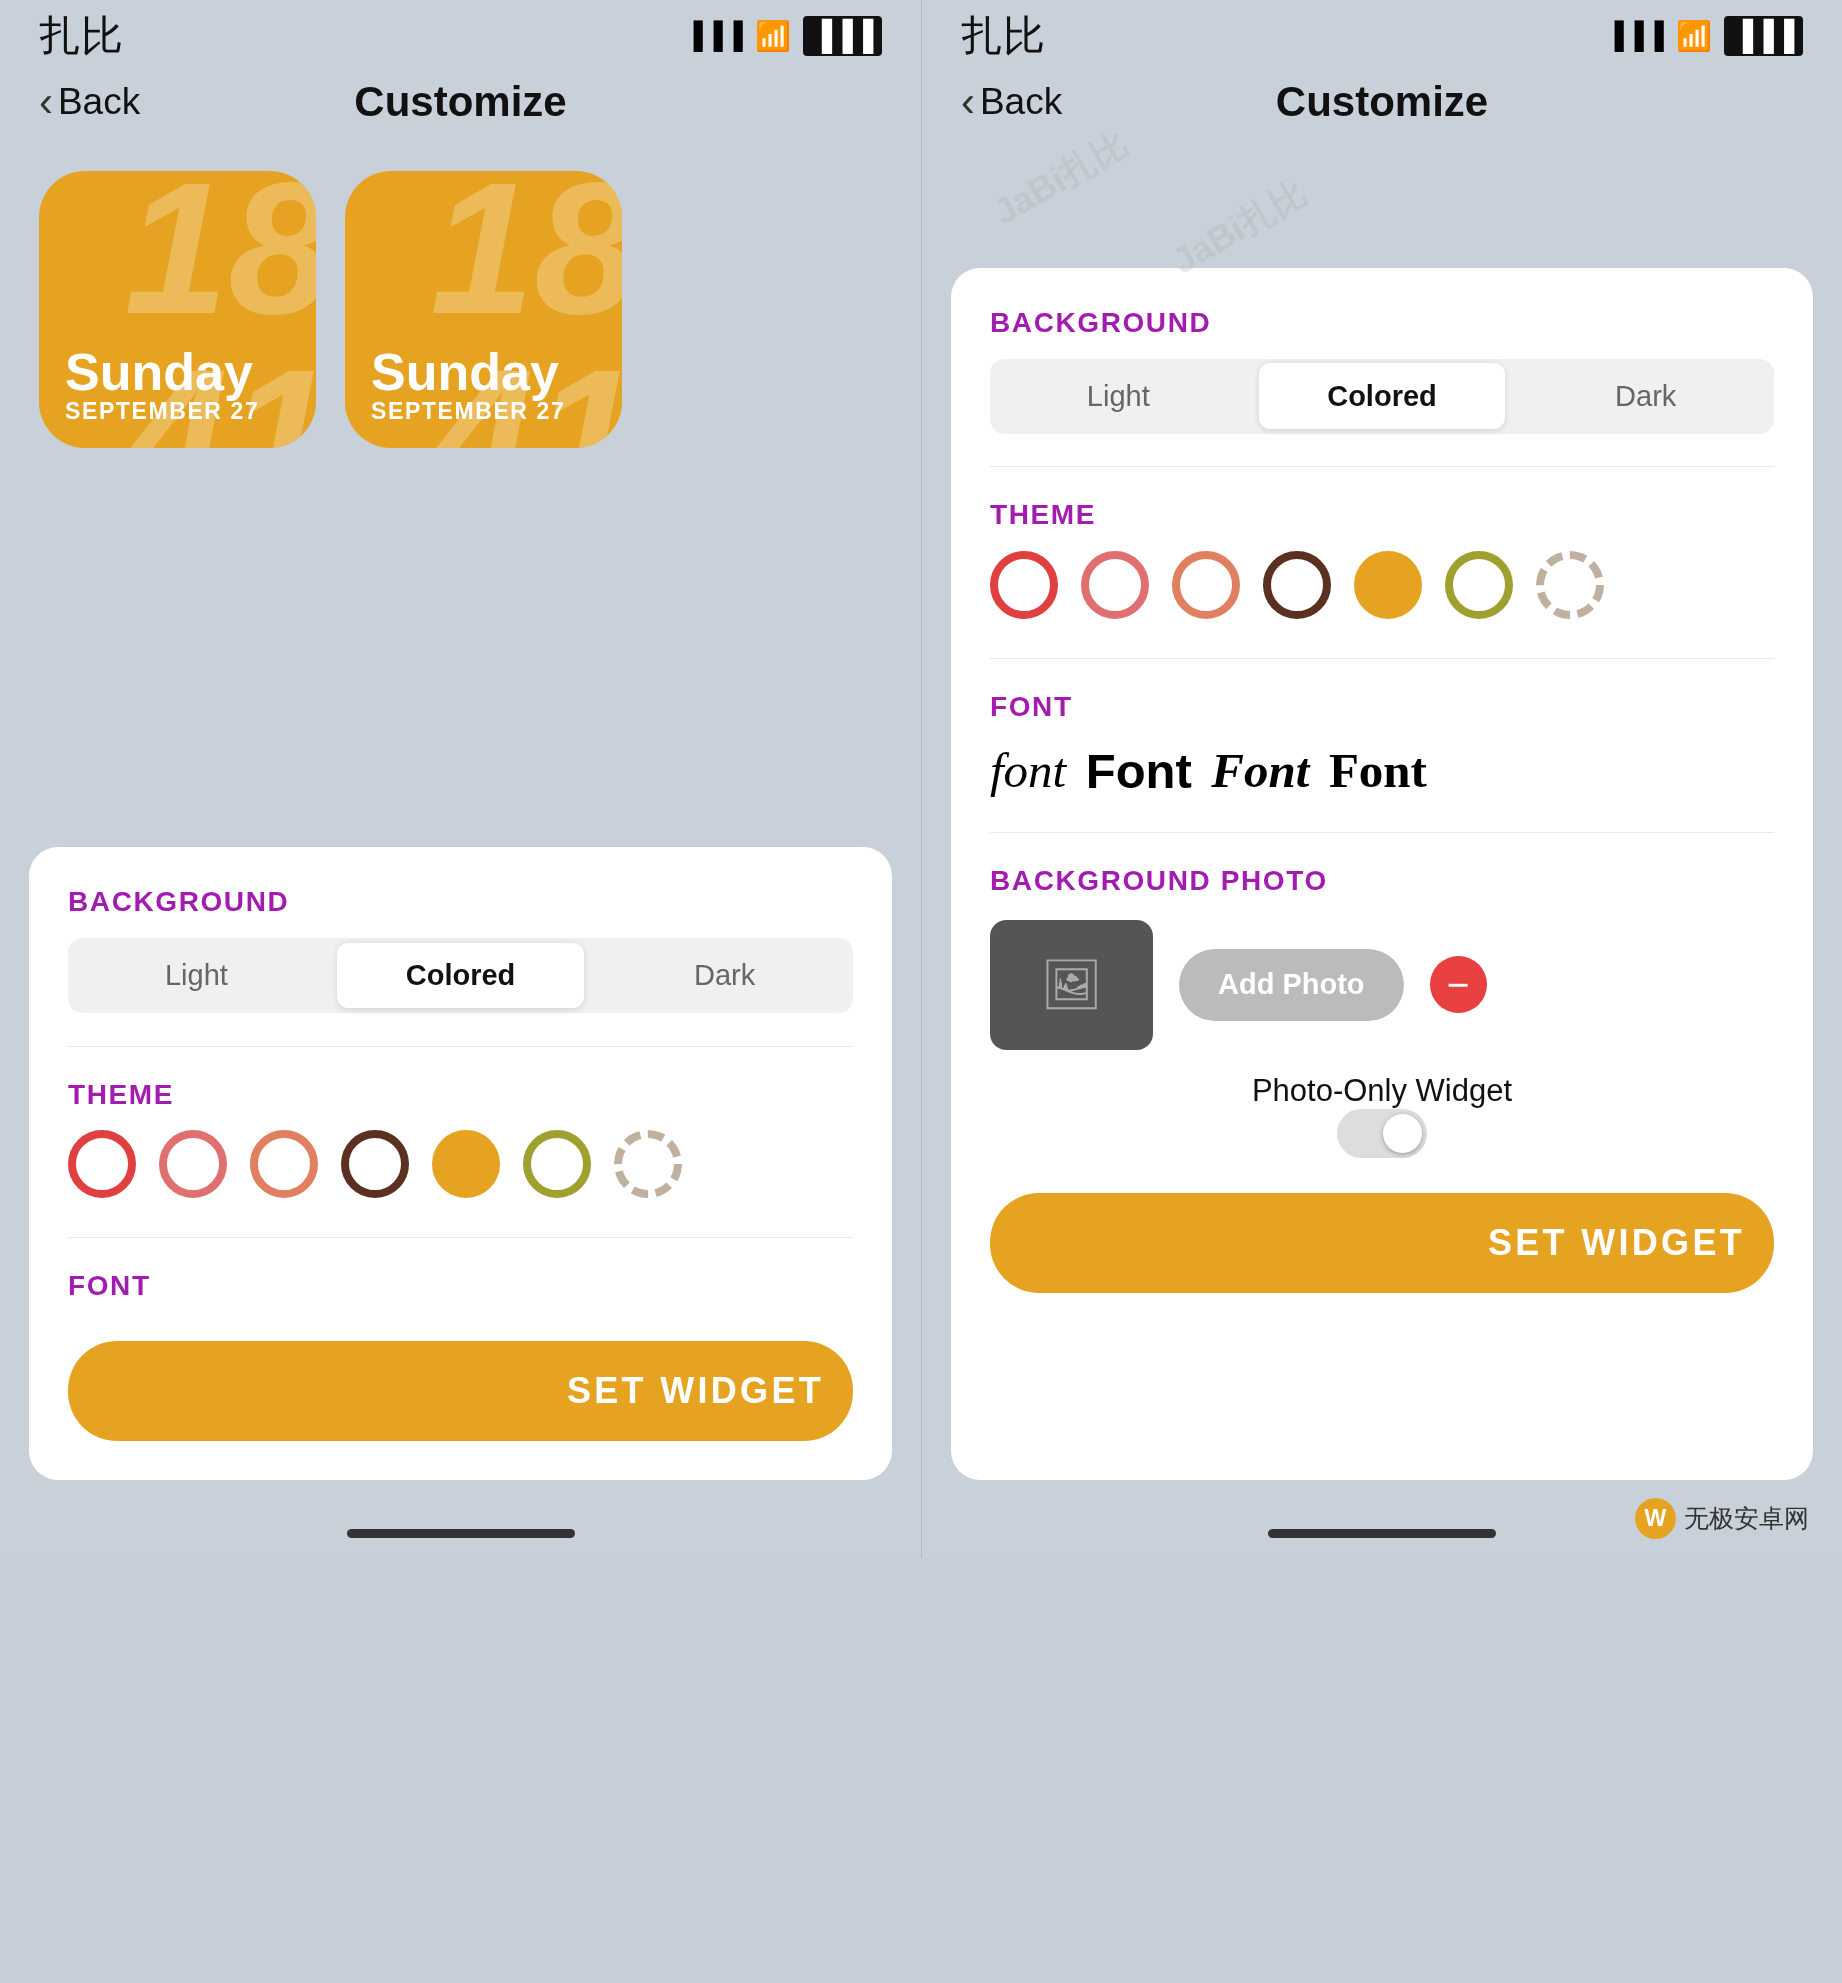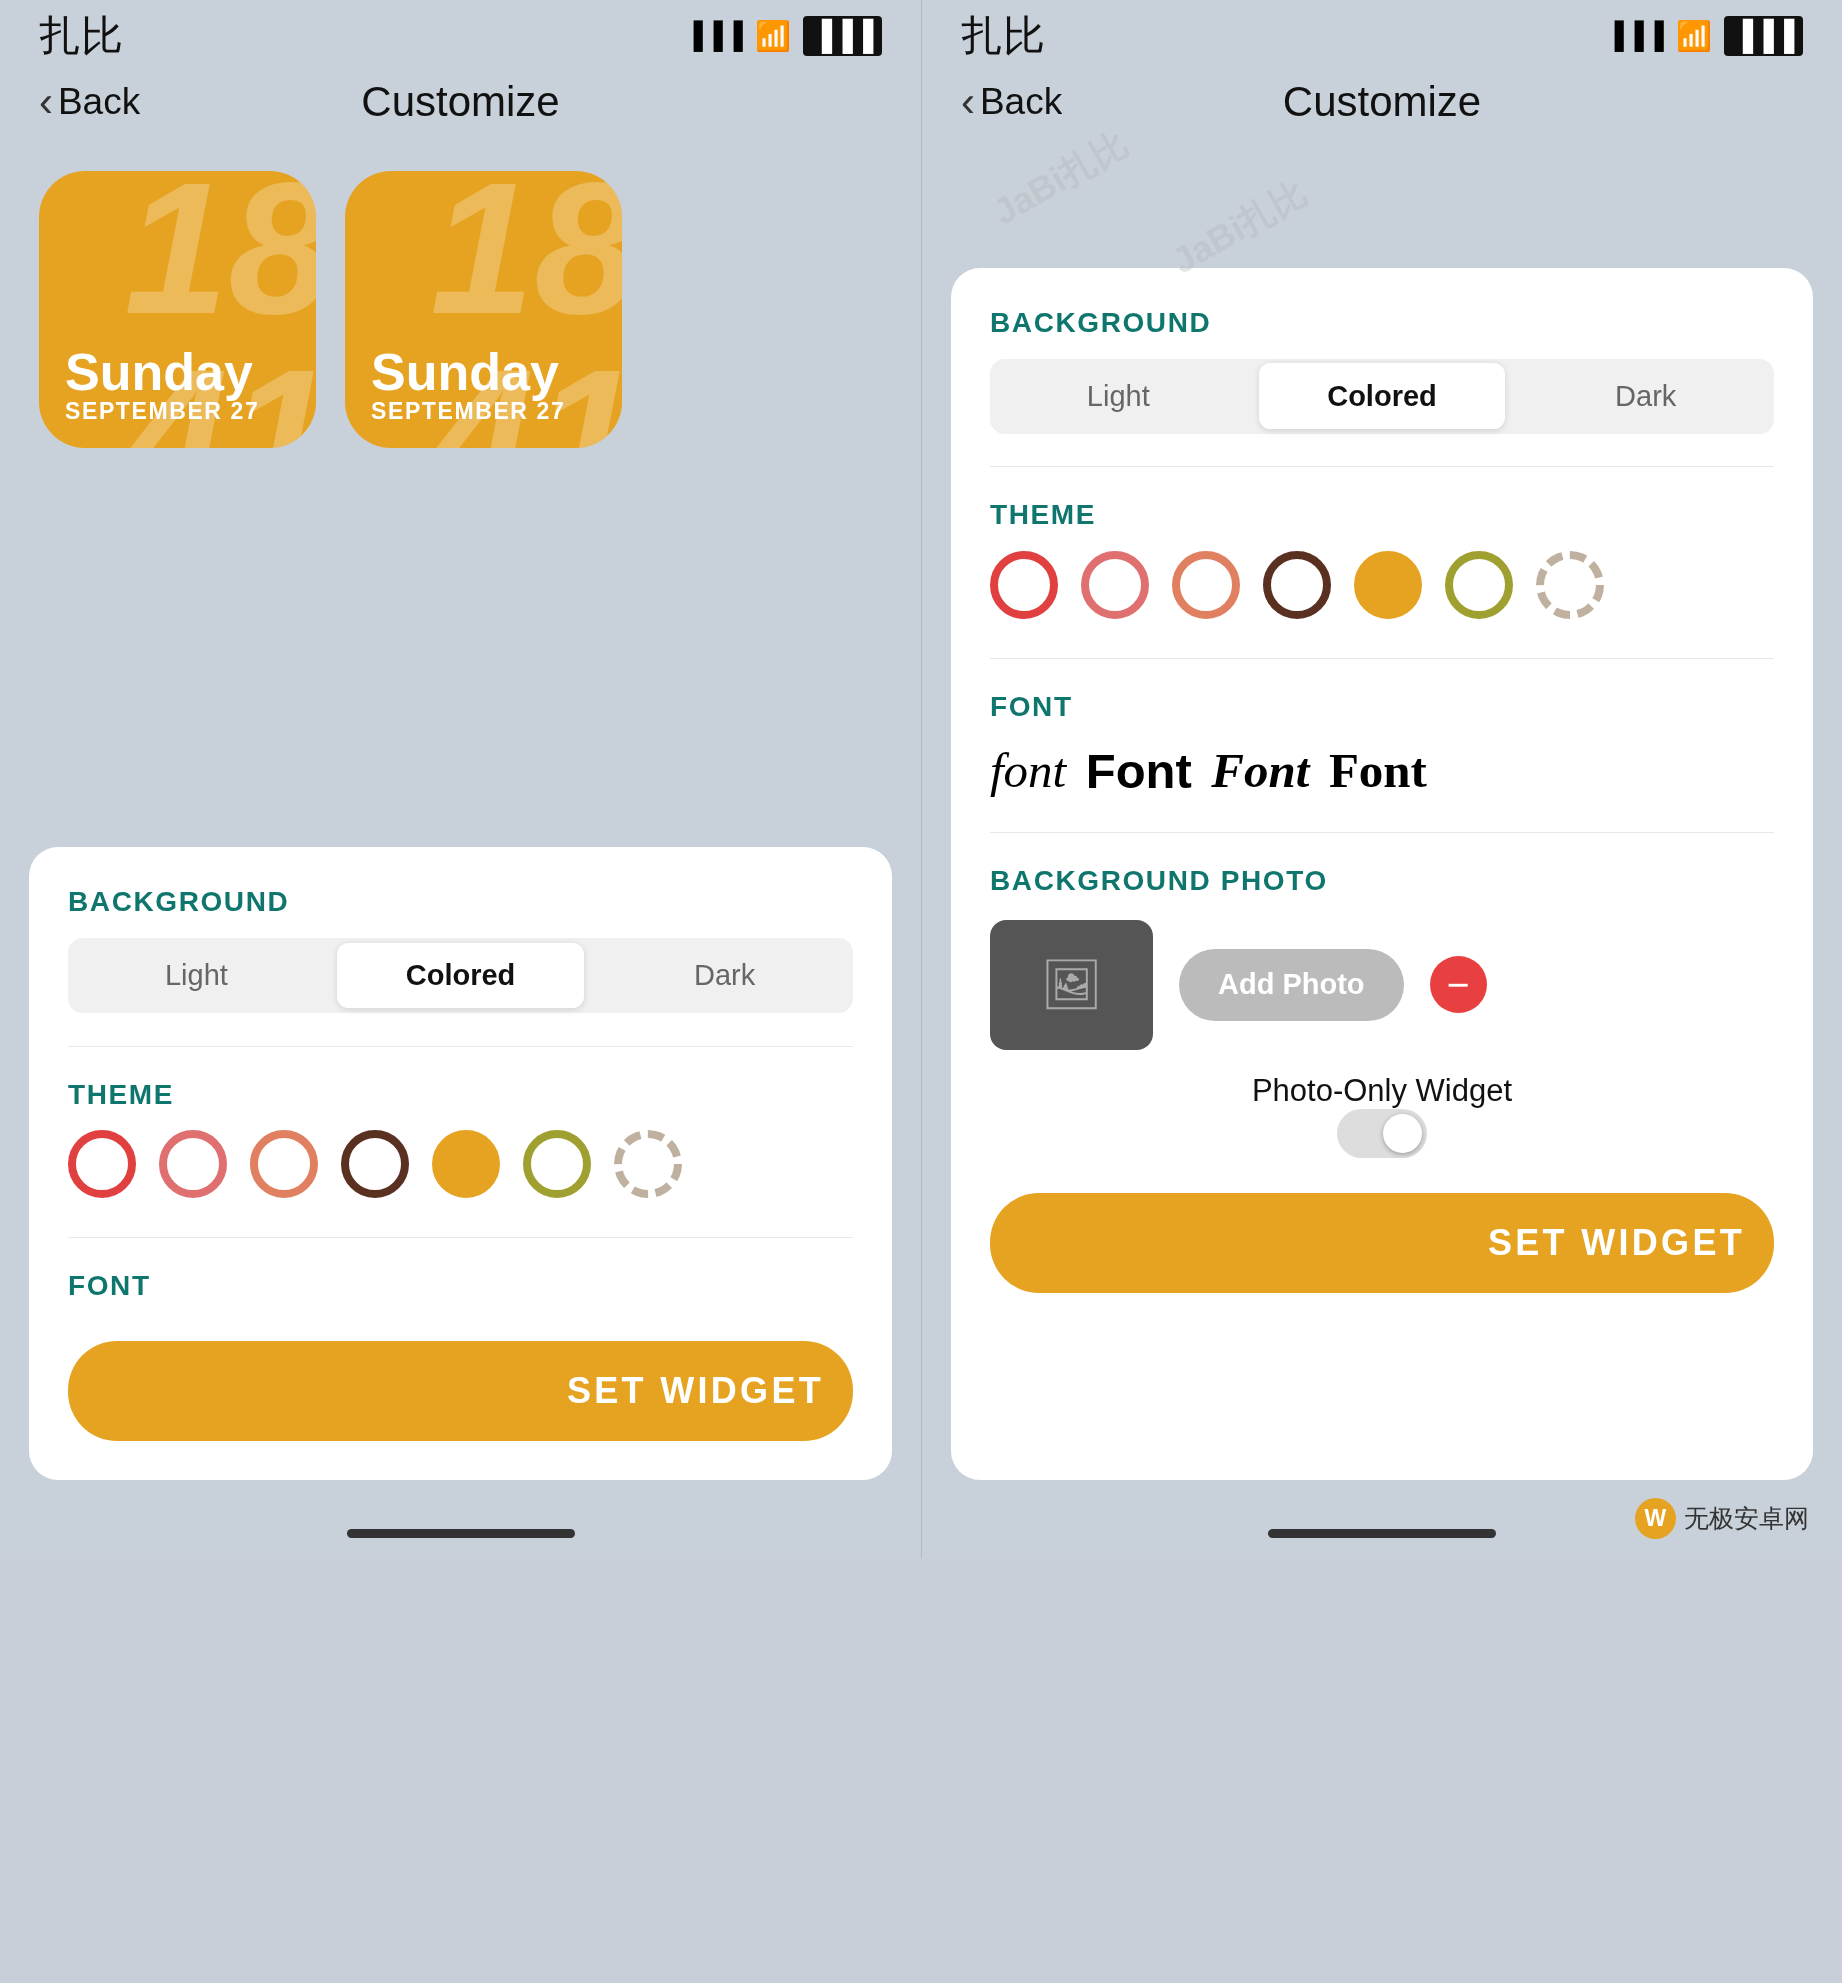--- a/index.html
+++ b/index.html
@@ -60,21 +60,21 @@
     }
     .back-chevron {
       font-size: 42px;
       color: #333;
     }
     .nav-title {
       position: absolute;
       left: 50%;
       transform: translateX(-50%);
       font-size: 42px;
-      font-weight: 400;
+      font-weight: 700;
       color: #111;
     }
 
     
     .widget-area {
       flex: 1;
       display: flex;
       align-items: flex-start;
       justify-content: flex-start;
       padding: 33px 39px 16.3px 39px;
@@ -144,21 +144,21 @@
       margin: 8.1px 29px 29px 29px;
       padding: 39px;
       display: flex;
       flex-direction: column;
       gap: 29px;
     }
 
     .section-label {
       font-size: 28px;
       font-weight: 800;
-      color: #0f766e;
+      color: #a21caf;
       letter-spacing: 1.6px;
       text-transform: uppercase;
       margin-bottom: 3.3px;
     }
 
     
     .bg-toggle {
       display: flex;
       background: #f0f0f0;
       border-radius: 14.7px;

